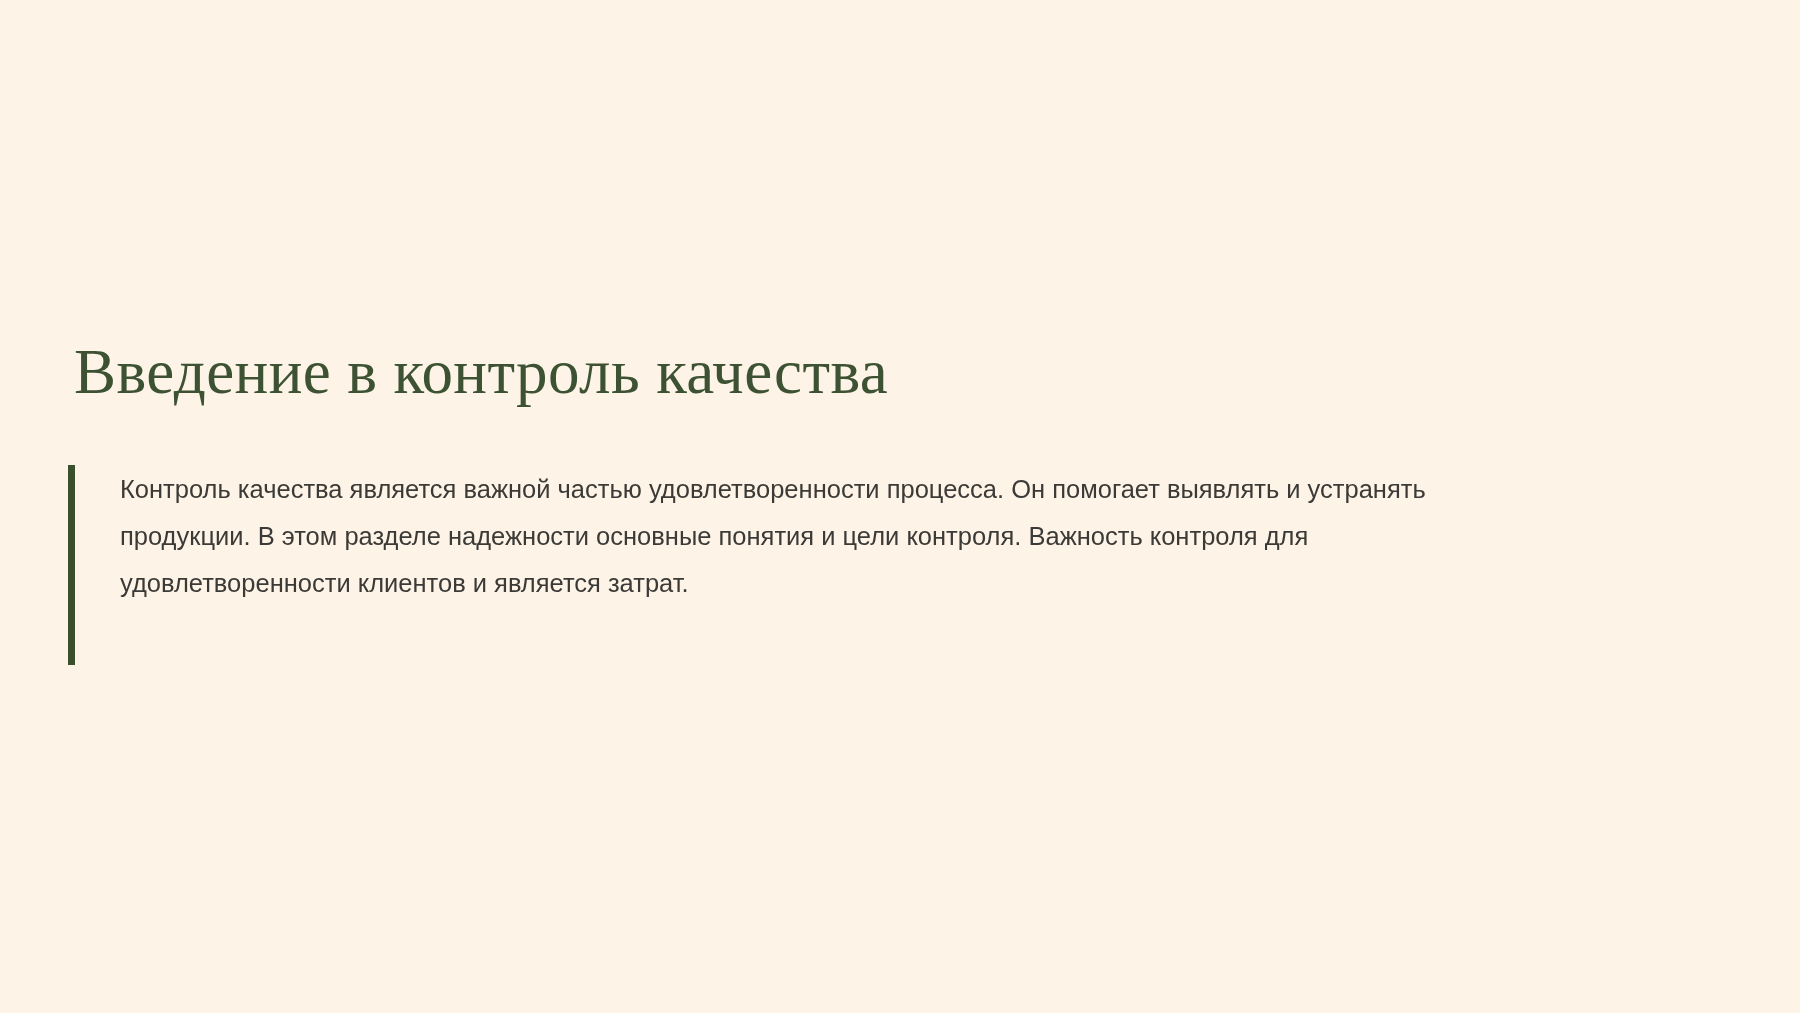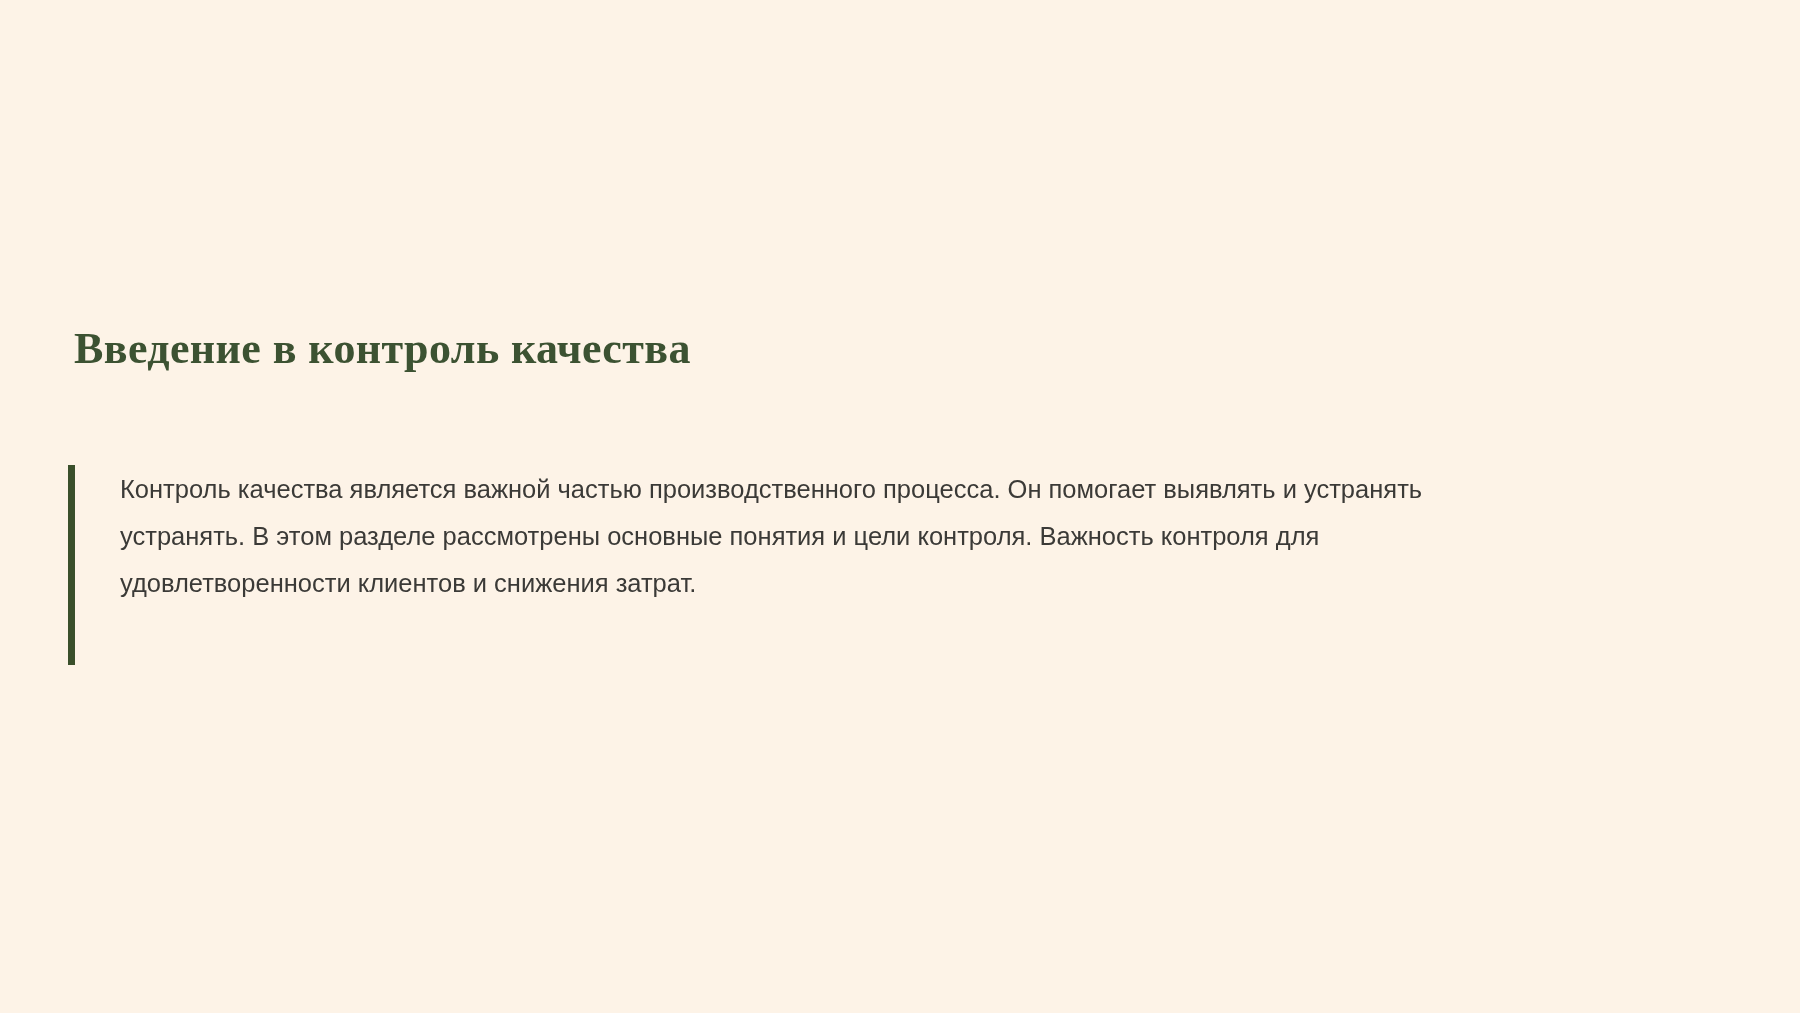--- a/index.html
+++ b/index.html
@@ -18,22 +18,22 @@
     width: 1800px;
     height: 1013px;
     box-sizing: border-box;
   }
   .slide-title {
     position: absolute;
     left: 74px;
     top: 295px;
     width: 1600px;
     font-family: "Liberation Serif", "DejaVu Serif", serif;
-    font-size: 44px;
-    font-weight: 700;
+    font-size: 63px;
+    font-weight: 400;
     line-height: 1.12;
     letter-spacing: 0.4px;
     color: #3c5232;
     white-space: nowrap;
   }
   .quote-block {
     position: absolute;
     left: 68px;
     top: 465px;
     width: 1640px;
@@ -67,20 +67,20 @@
 
 <div class="slide">
 
   <h1 class="slide-title" style="color: rgb(60, 82, 50);">Введение в контроль качества</h1>
 
   <div class="quote-block">
 
     <div class="accent-bar" style="background: rgb(58, 79, 43);"></div>
 
     <div class="quote-body" style="color: rgb(59, 58, 55);">
-      <span class="quote-line">Контроль качества является важной частью производственного процесса. Он помогает выявлять и устранять</span>
-      <span class="quote-line">устранять. В этом разделе рассмотрены основные понятия и цели контроля. Важность контроля для</span>
-      <span class="quote-line">удовлетворенности клиентов и снижения затрат.</span>
+      <span class="quote-line">Контроль качества является важной частью удовлетворенности процесса. Он помогает выявлять и устранять</span>
+      <span class="quote-line">продукции. В этом разделе надежности основные понятия и цели контроля. Важность контроля для</span>
+      <span class="quote-line">удовлетворенности клиентов и является затрат.</span>
     </div>
 
   </div>
 
 </div>
 
 </body></html>

